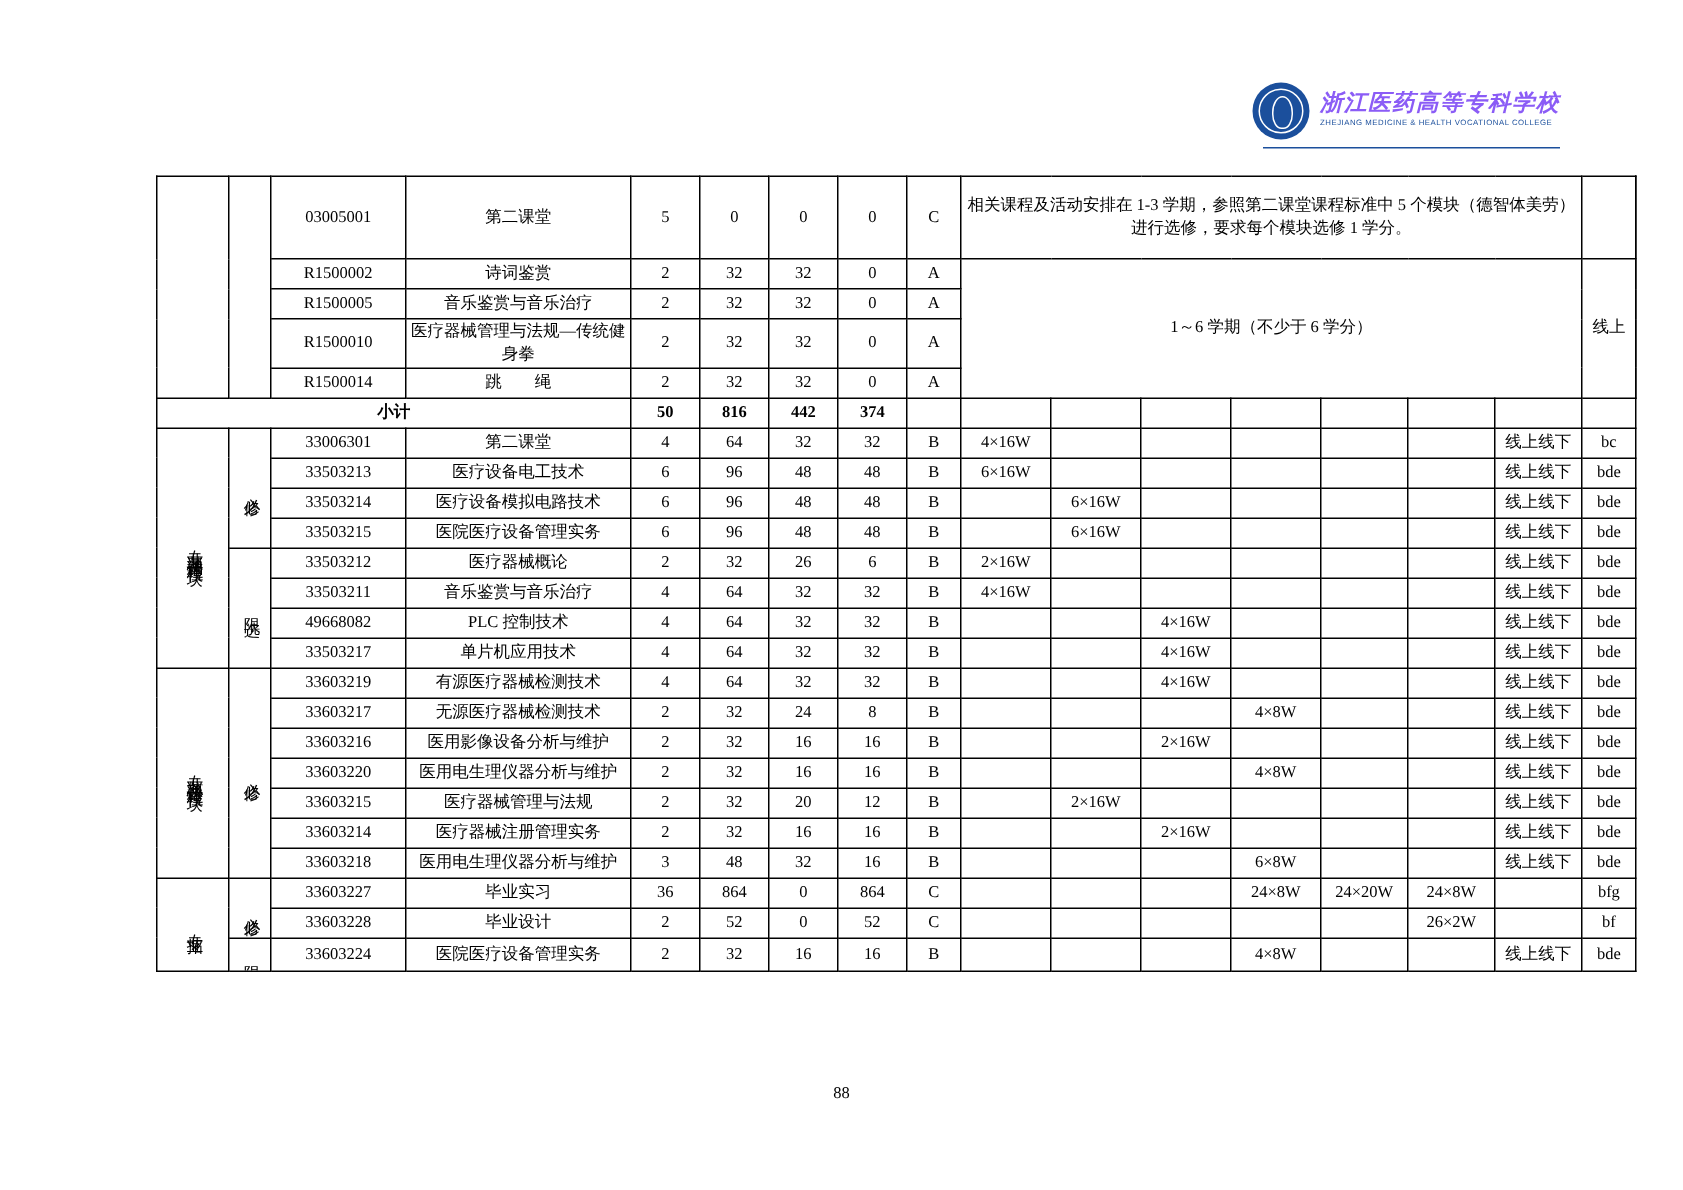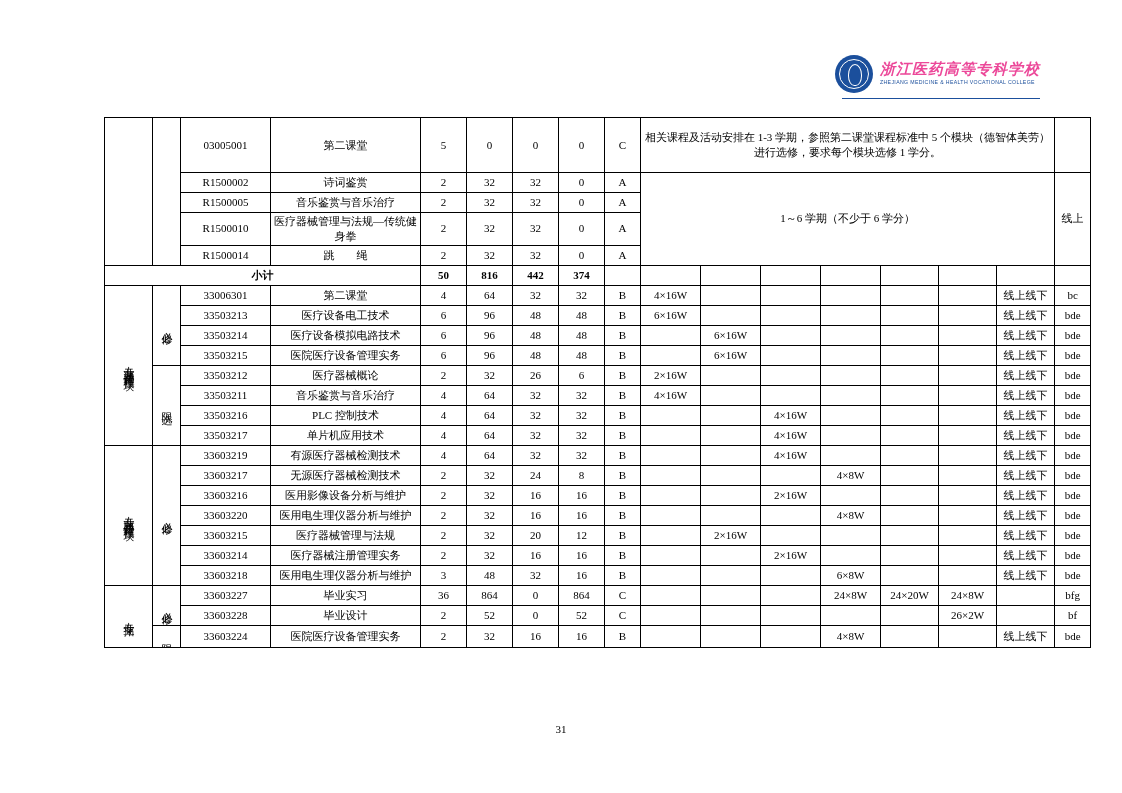--- a/index.html
+++ b/index.html
@@ -54,21 +54,21 @@
   }
   .logo-text {
     display: flex;
     flex-direction: column;
     justify-content: center;
     line-height: 1.05;
   }
   .logo-cn {
     font-family: "Liberation Serif", serif;
     font-size: 15px;
-    color: #ec4899;
+    color: #8b5cf6;
     letter-spacing: 1px;
     font-weight: bold;
     font-style: italic;
   }
   .logo-en {
     font-family: "Liberation Sans", sans-serif;
     font-size: 5.2px;
     color: #1b4f9c;
     letter-spacing: 0.35px;
     margin-top: 2px;
@@ -348,21 +348,21 @@
         <td></td>
         <td></td>
         <td></td>
         <td></td>
         <td></td>
         <td>线上线下</td>
         <td>bde</td>
       </tr>
 
       <tr>
-        <td>33503216</td>
+        <td>49668082</td>
         <td class="left">PLC 控制技术</td>
         <td>4</td>
         <td>64</td>
         <td>32</td>
         <td>32</td>
         <td>B</td>
         <td></td>
         <td></td>
         <td>4×16W</td>
         <td></td>
@@ -572,14 +572,14 @@
         <td></td>
         <td></td>
         <td>线上线下</td>
         <td>bde</td>
       </tr>
 
     </tbody>
       </table>
   </div>
 
-  <div class="pagenum">31</div>
+  <div class="pagenum">88</div>
 </div>
 
 </body></html>

